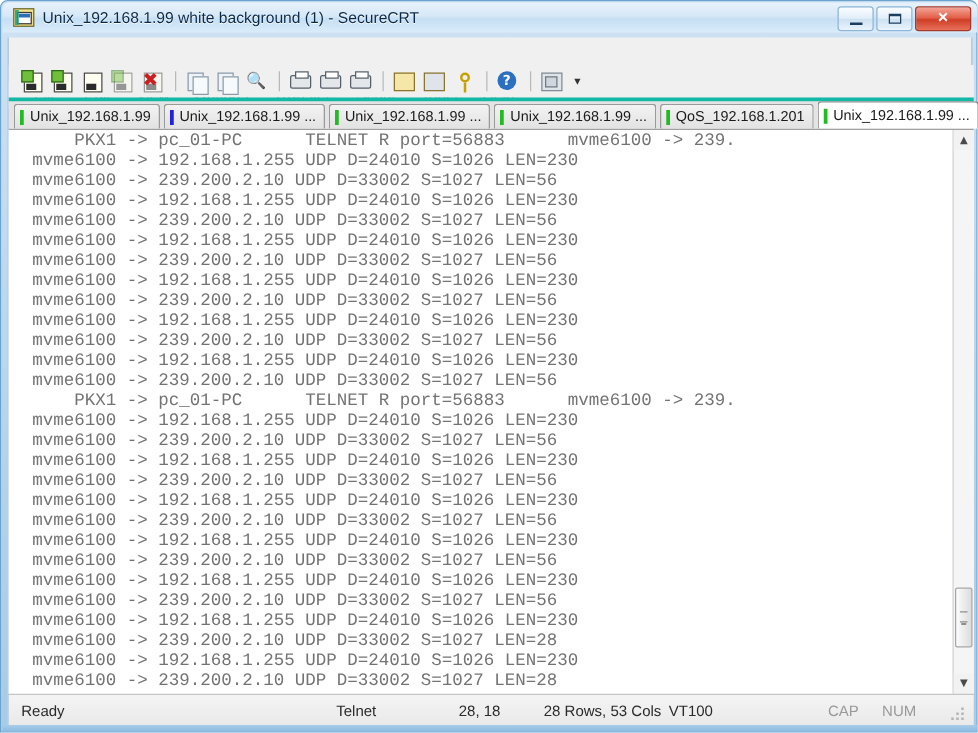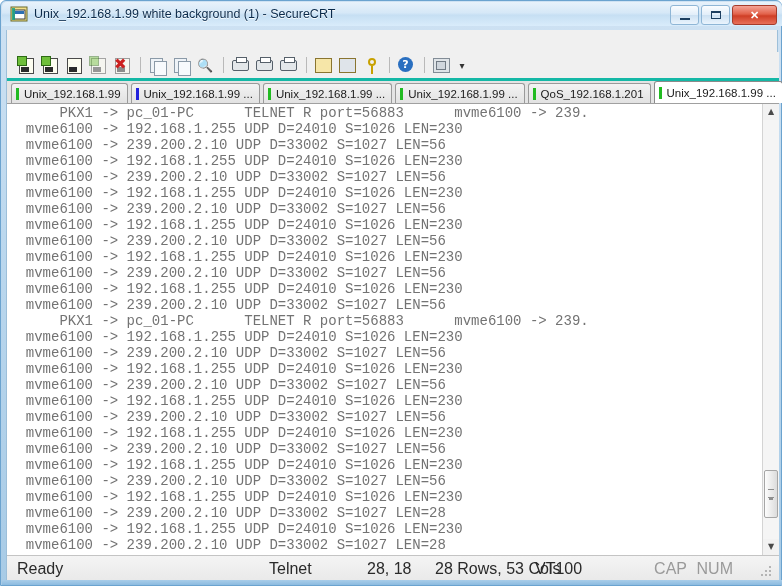--- a/index.html
+++ b/index.html
@@ -342,21 +342,21 @@
   
   #statusbar {
     position: absolute;
     left: 0; top: 525px;
     width: 772px; height: 26px;
     background: linear-gradient(to bottom, #f4f4f4 0%, #e9e9e9 100%);
     border-top: 1px solid #c4c4c4;
     box-sizing: border-box;
     display: flex;
     align-items: center;
-    font-size: 16px;
+    font-size: 12px;
     color: #2a2a2a;
   }
   .sb-cell { white-space: nowrap; }
   #sb-ready   { position: absolute; left: 10px; }
   #sb-proto   { position: absolute; left: 262px; }
   #sb-pos     { position: absolute; left: 360px; }
   #sb-dims    { position: absolute; left: 428px; }
   #sb-emu     { position: absolute; left: 528px; }
   #sb-cap     { position: absolute; right: 92px; color: #9a9a9a; }
   #sb-num     { position: absolute; right: 46px; color: #9a9a9a; }

